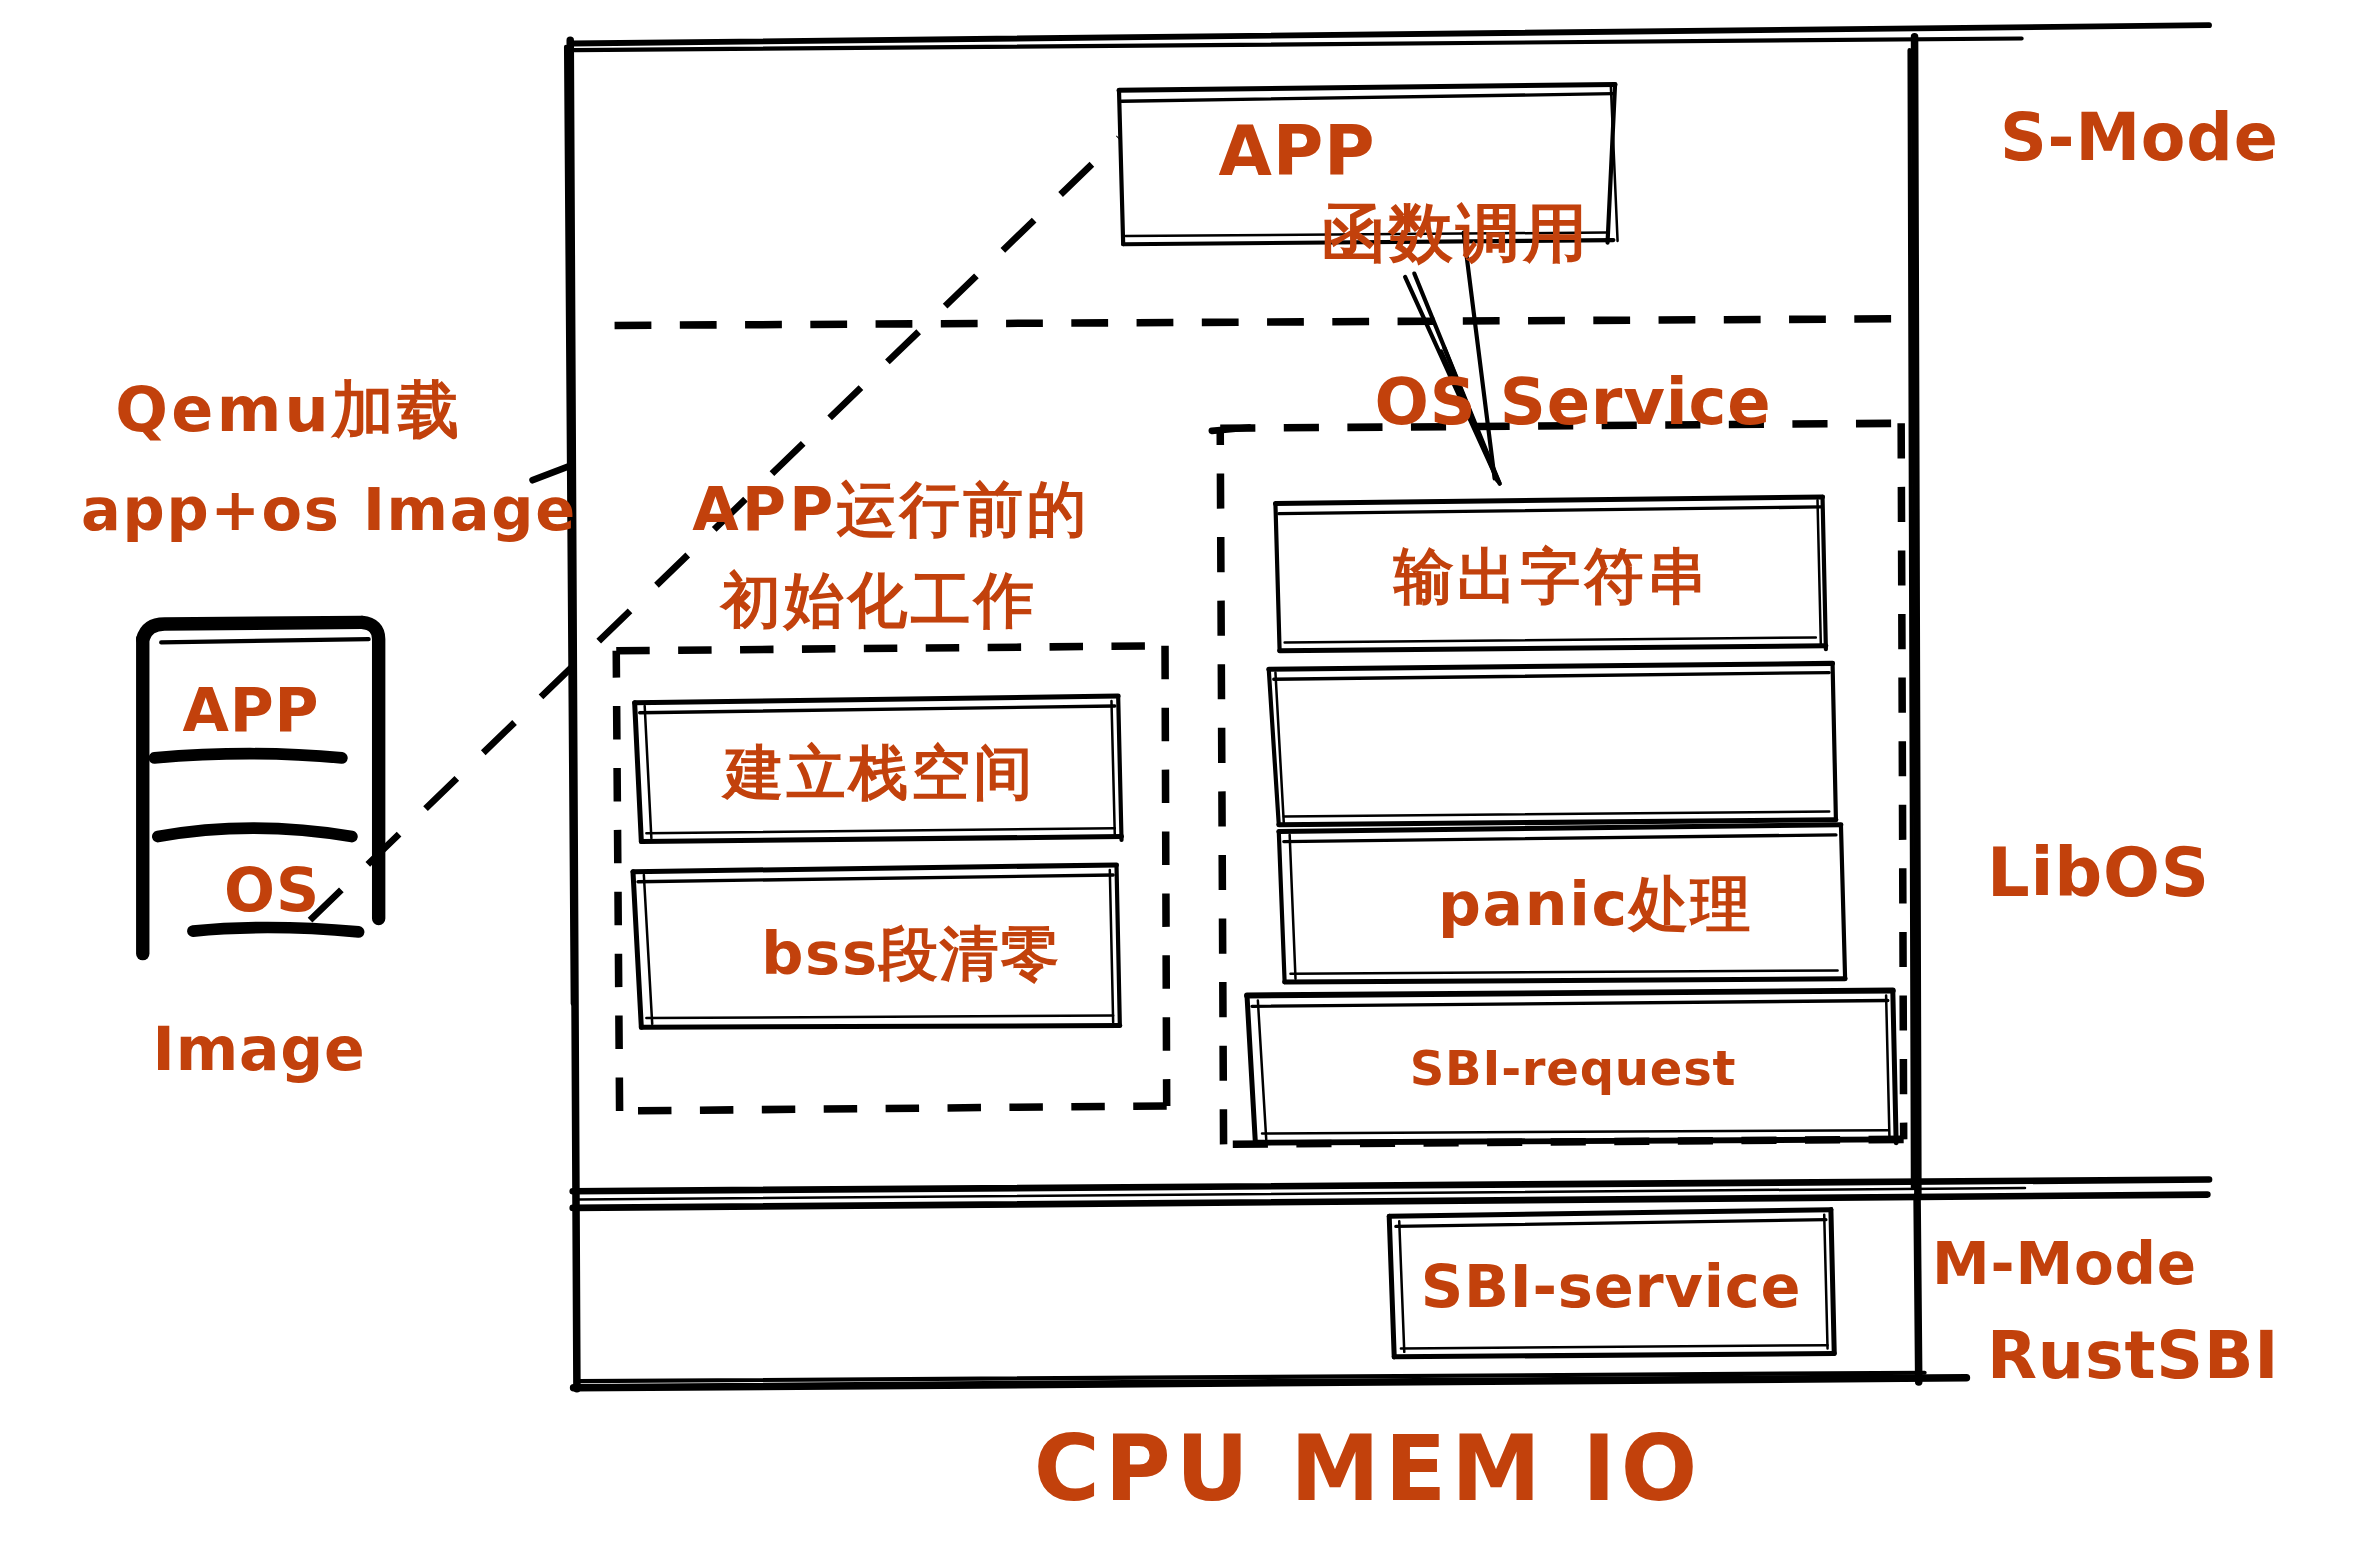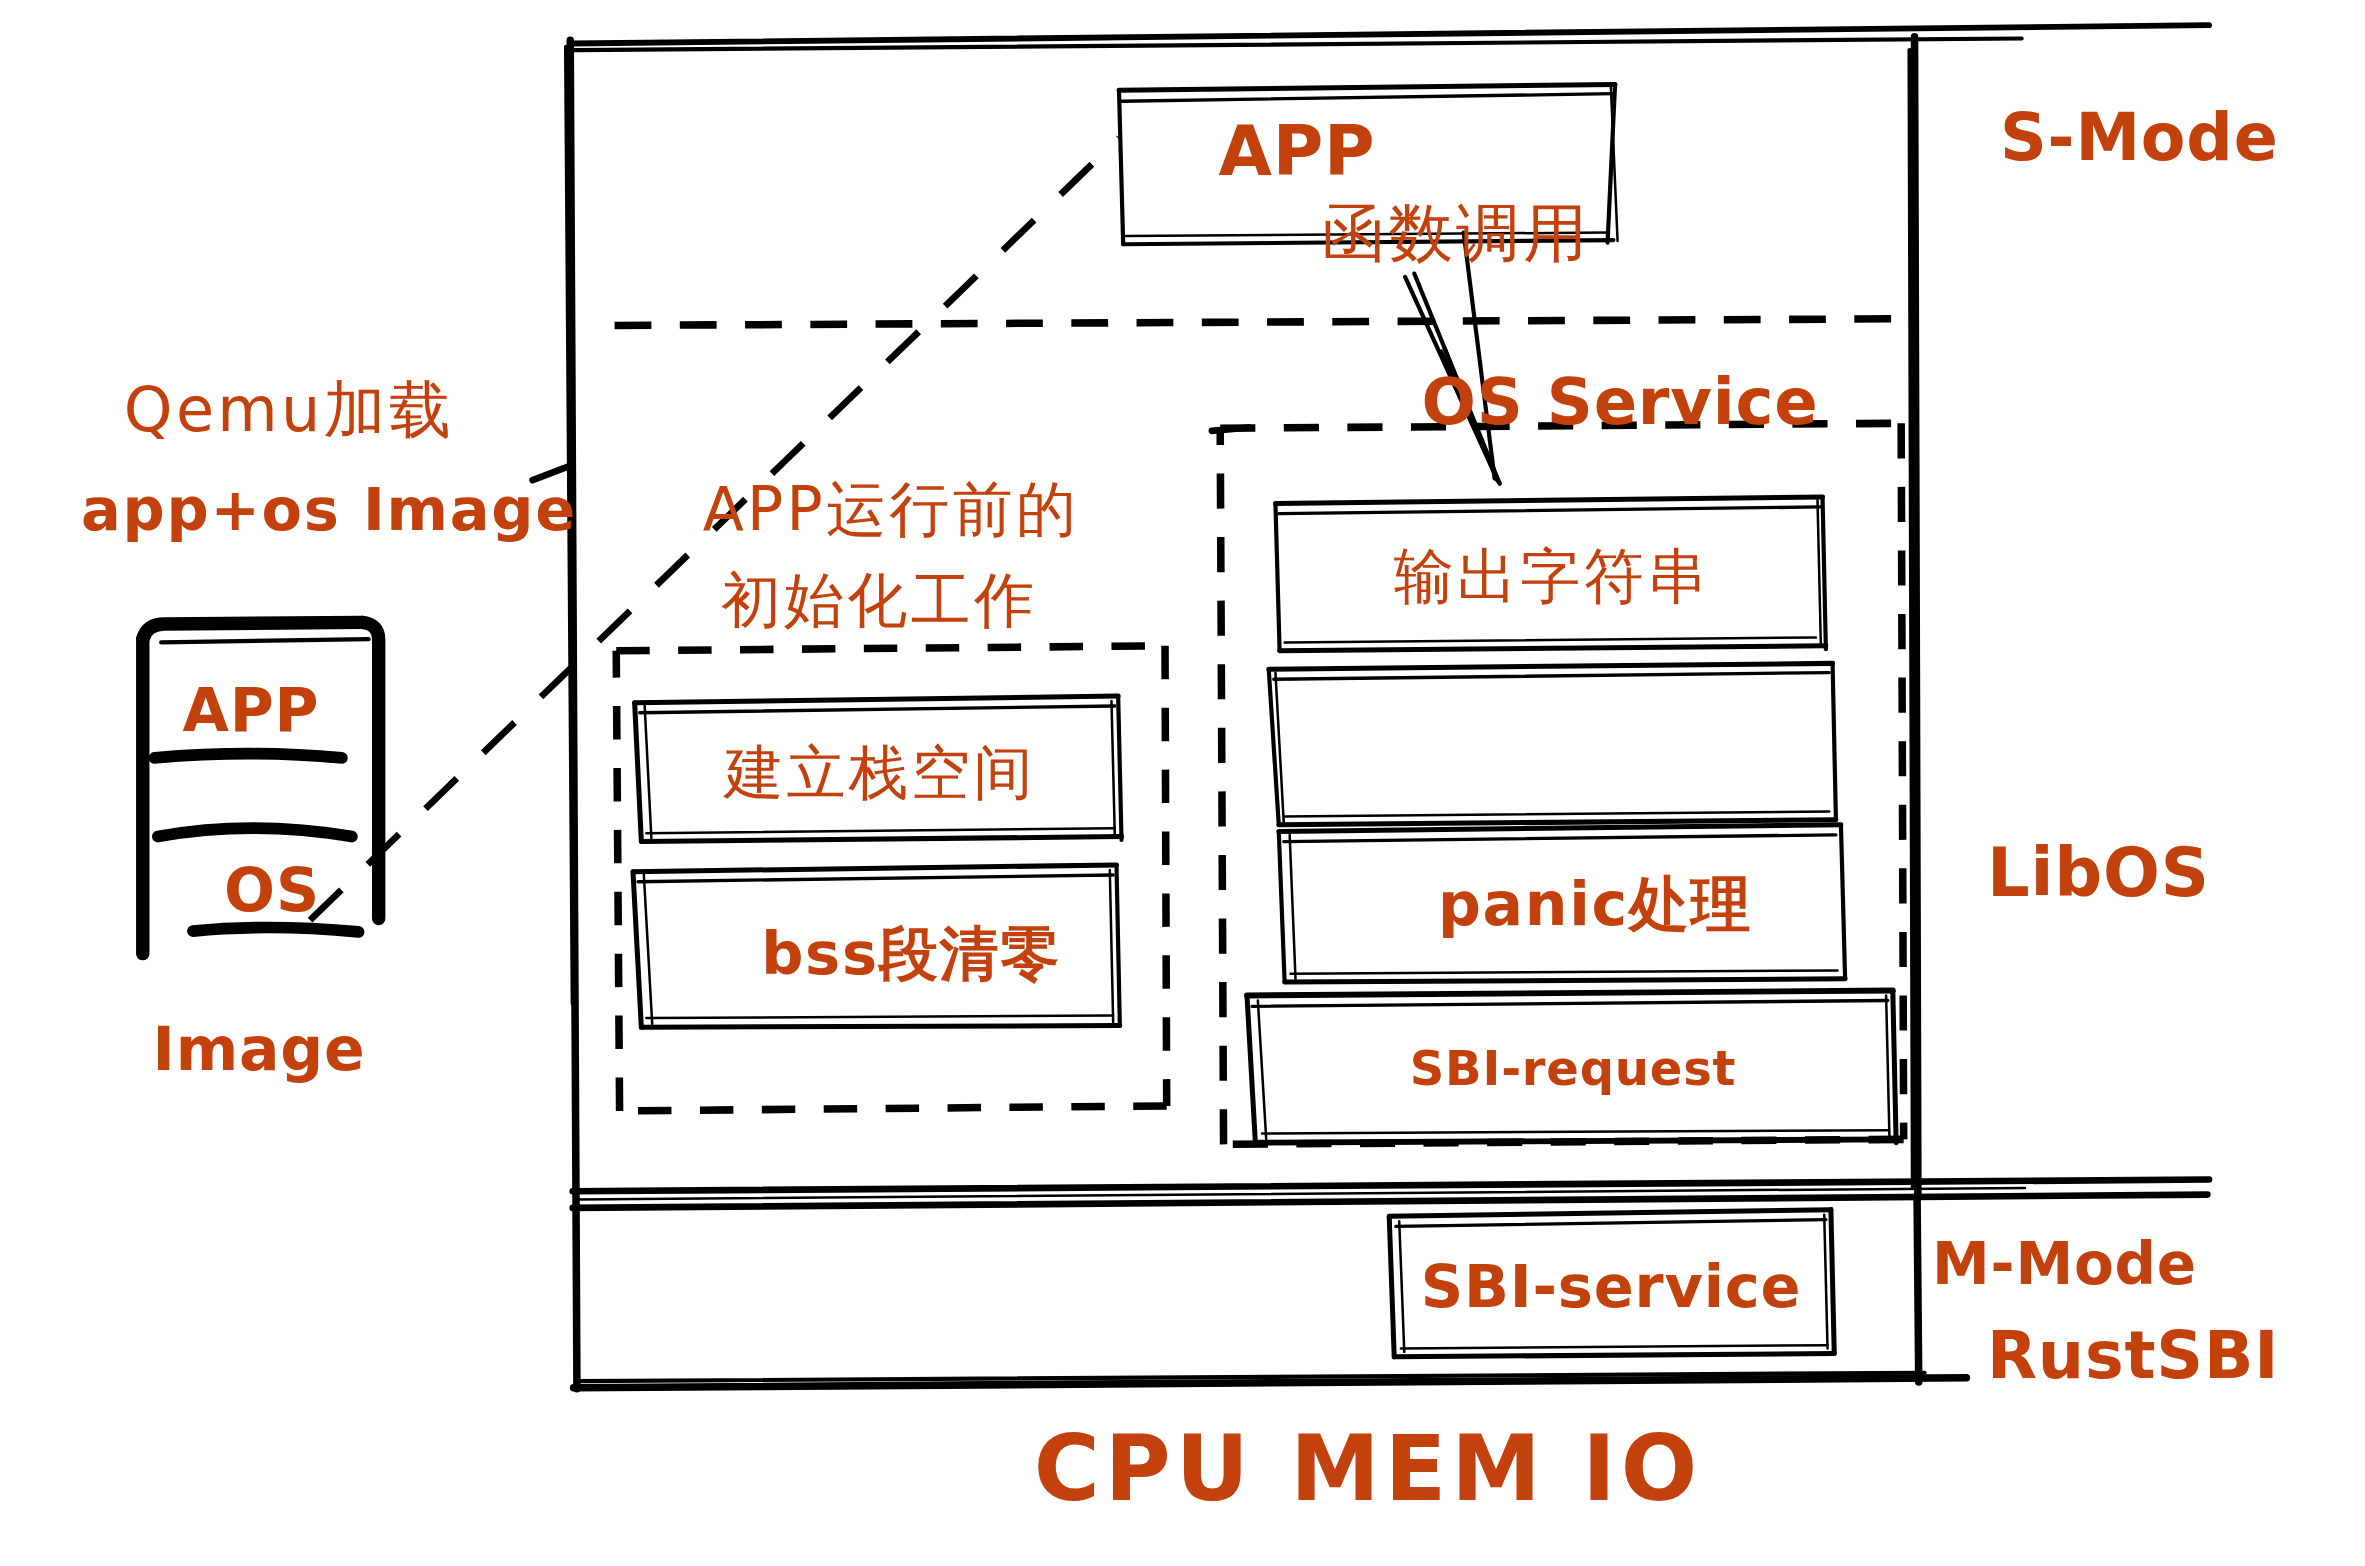--- a/index.html
+++ b/index.html
@@ -30,21 +30,21 @@
     color: #c2410c;
     font-family: "DejaVu Sans", sans-serif;
     font-weight: 600;
     white-space: nowrap;
     letter-spacing: 0.8px;
     line-height: 1.12;
     -webkit-font-smoothing: antialiased;
   }
   .lbl.cjk {
     font-family: "DejaVu Sans", sans-serif;
-    font-weight: 400;
+    font-weight: 700;
     letter-spacing: 3.3px;
   }
   .lbl.mixed { letter-spacing: 1.7px; margin-left: 32px; }
   .centered {
     transform: translate(-50%, -50%);
     text-align: center;
   }
   .lefted { transform: translate(0, -50%); }
 </style>
 </head>
@@ -221,21 +221,21 @@
 
   <div class="lbl centered" style="left:1297px; top:152px; font-size:69px;">APP</div>
   <div class="lbl cjk centered" style="left:1456px; top:234px; font-size:64px;">函数调用</div>
 
   <div class="lbl cjk centered" style="left:891px; top:510px; font-size:60px;">APP运行前的</div>
   <div class="lbl cjk centered" style="left:879px; top:601px; font-size:60px;">初始化工作</div>
 
   <div class="lbl cjk centered" style="left:880px; top:773px; font-size:59px;">建立栈空间</div>
   <div class="lbl mixed centered" style="left:879px; top:954px; font-size:59px;">bss段清零</div>
 
-  <div class="lbl centered" style="left:1573px; top:403px; font-size:64px;margin-left:47px;">OS Service</div>
+  <div class="lbl centered" style="left:1573px; top:403px; font-size:64px;">OS Service</div>
 
   <div class="lbl cjk centered" style="left:1552px; top:577px; font-size:60px;">输出字符串</div>
   <div class="lbl mixed centered" style="left:1563px; top:905px; font-size:60px;">panic处理</div>
   <div class="lbl centered" style="left:1573px; top:1069px; font-size:48px;">SBI-request</div>
 
   <div class="lbl centered" style="left:1611px; top:1287px; font-size:59px;">SBI-service</div>
 
   <div class="lbl lefted" style="left:2000px; top:138px; font-size:65px;">S-Mode</div>
   <div class="lbl lefted" style="left:1987px; top:874px; font-size:67px;">LibOS</div>
   <div class="lbl lefted" style="left:1896px; top:1264px; font-size:58px;margin-left:36px;">M-Mode</div>

